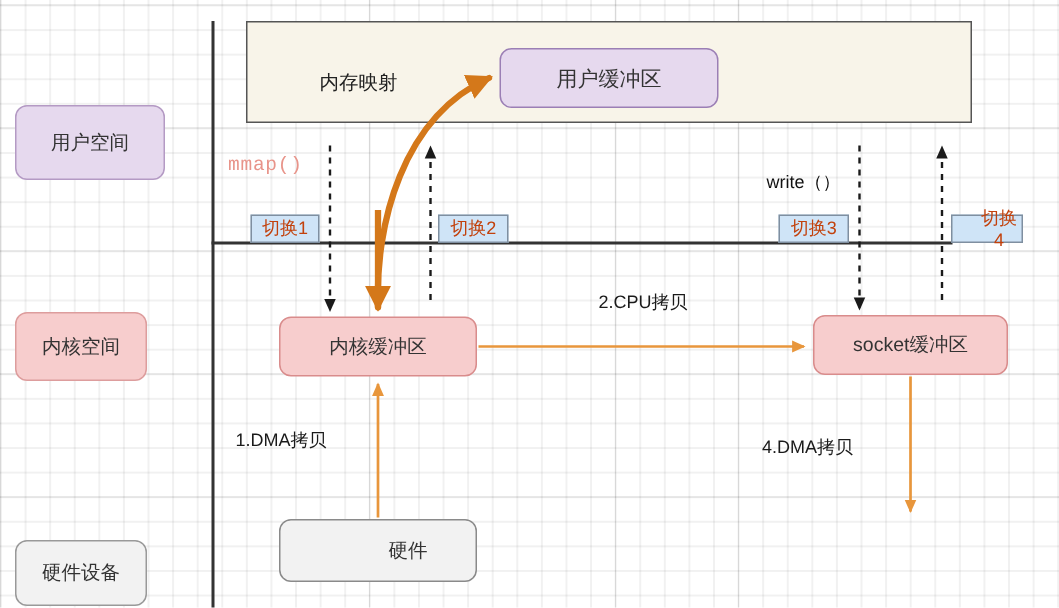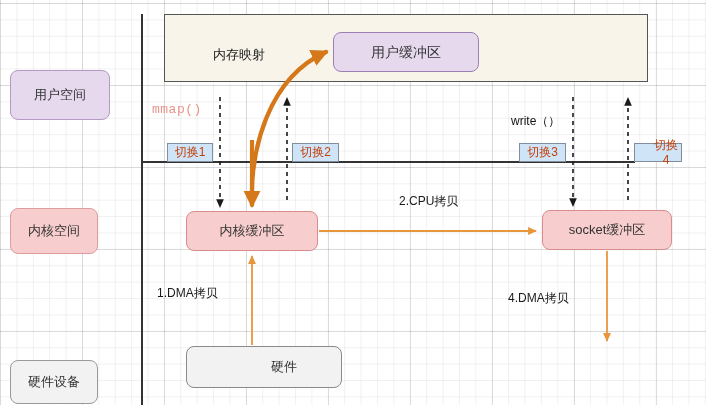--- a/index.html
+++ b/index.html
@@ -72,21 +72,21 @@
     <span>用户缓冲区</span>
   </div>
 
   <div class="box kbuf" style="left:186px;top:211px;width:132px;height:40px;">
     <span>内核缓冲区</span>
   </div>
   <div class="box kbuf" style="left:542px;top:210px;width:130px;height:40px;">
     <span>socket缓冲区</span>
   </div>
 
-  <div class="box hwbox" style="left:186px;top:346px;width:156px;height:42px;padding-left:40px;">
+  <div class="box hwbox" style="left:186px;top:346px;width:132px;height:42px;padding-left:40px;">
     <span>硬件</span>
   </div>
 
   <div class="box switch" style="left:167px;top:143px;width:46px;height:19px;">
     <span>切换1</span>
   </div>
   <div class="box switch" style="left:292px;top:143px;width:47px;height:19px;">
     <span>切换2</span>
   </div>
   <div class="box switch" style="left:519px;top:143px;width:47px;height:19px;">

